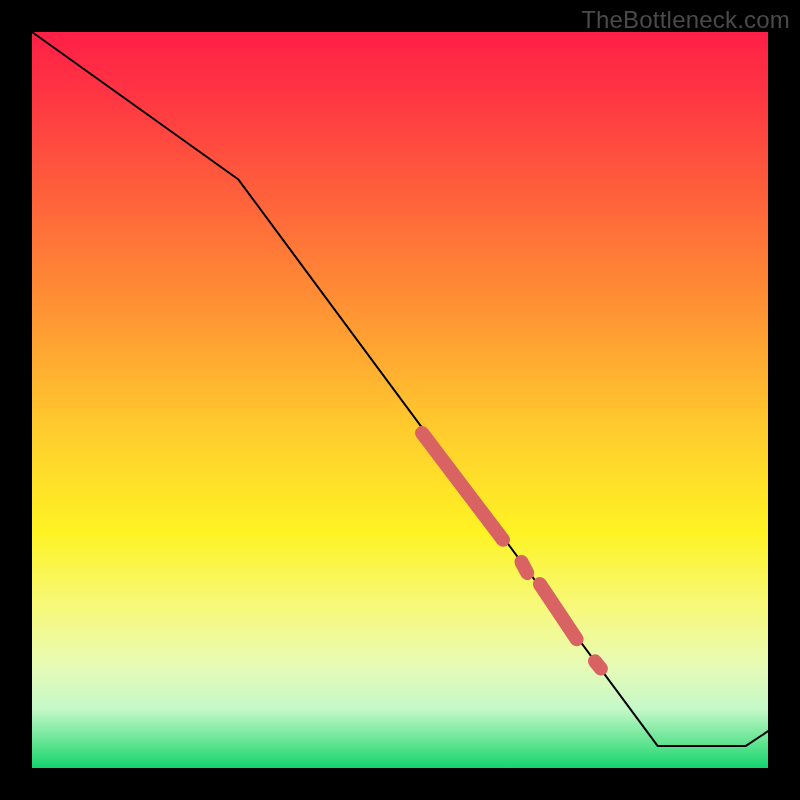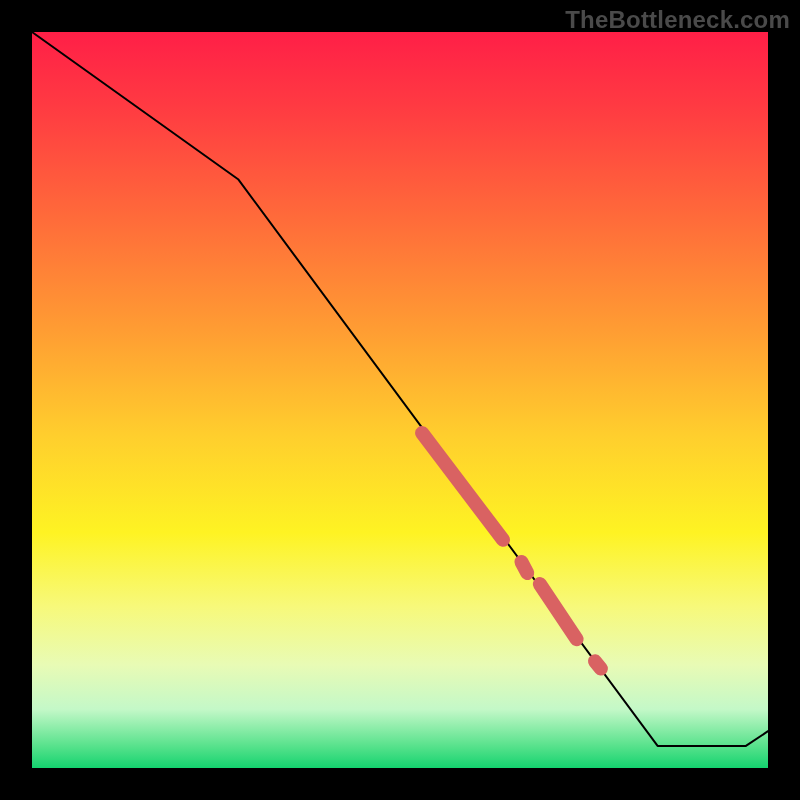--- a/index.html
+++ b/index.html
@@ -40,21 +40,21 @@
       #58e28c 97%,
       #14d36f 100%
     );
   }
   .watermark {
     position: absolute;
     top: 6px;
     right: 10px;
     color: #4a4a4a;
     font-size: 24px;
-    font-weight: 700;
+    font-weight: 400;
     letter-spacing: 0.2px;
     user-select: none;
   }
   svg.curve {
     position: absolute;
     left: 0;
     top: 0;
     width: 736px;
     height: 736px;
     overflow: visible;

